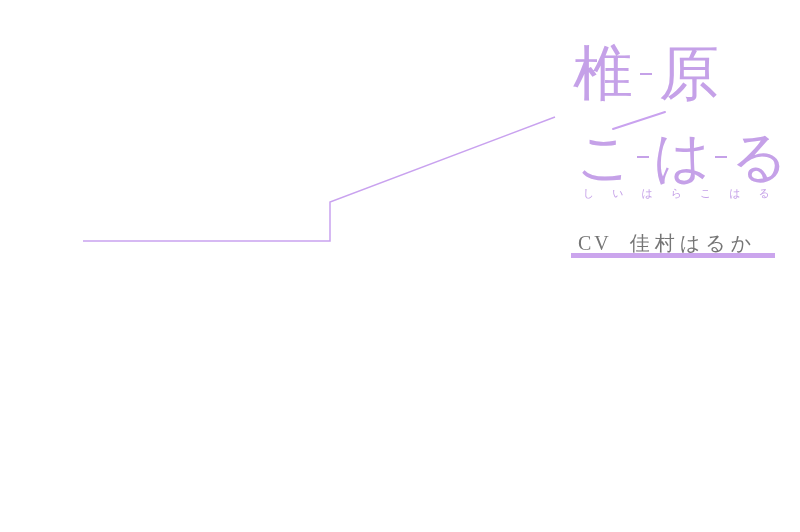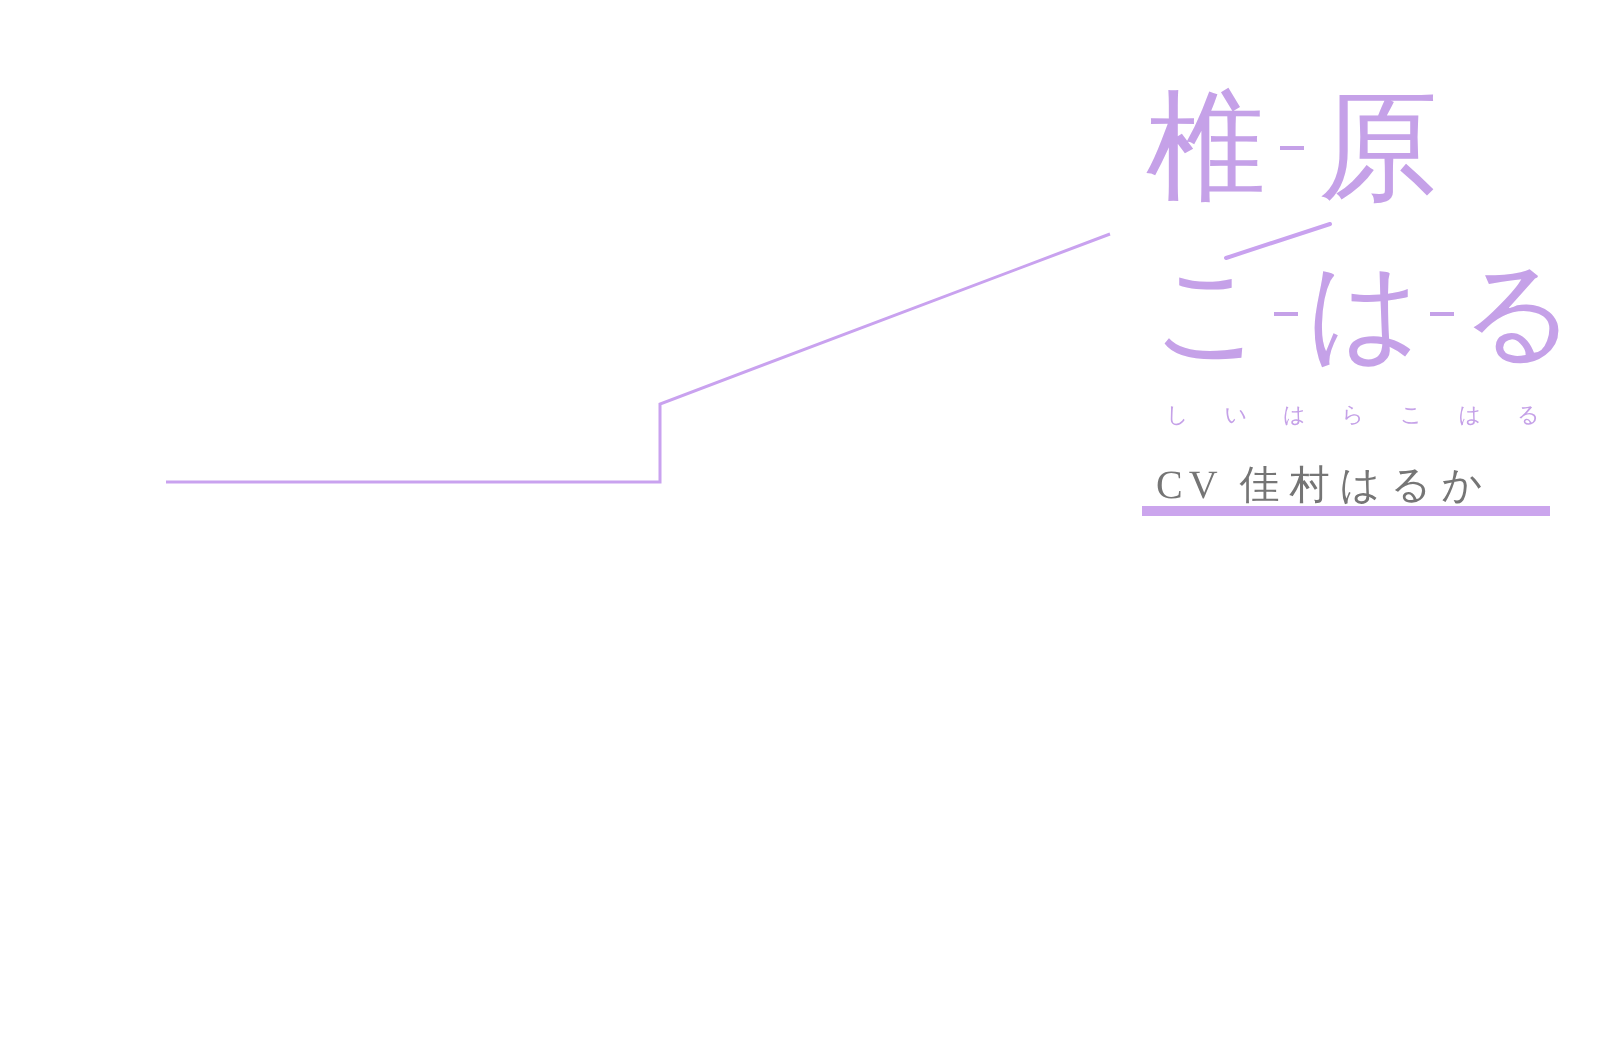--- a/index.html
+++ b/index.html
@@ -34,41 +34,41 @@
   }
   .name-line-1{left:573px;top:42px;font-size:60px;line-height:64px;gap:7px;}
   .name-line-2{left:576px;top:126px;font-size:56px;line-height:62px;gap:4px;}
   .name-sep{
     display:inline-block;
     width:12px;height:2px;
     background:var(--name-purple,#c5a1e8);
     flex:0 0 auto;
   }
   .furigana{
-    position:absolute;left:583px;top:201px;
+    position:absolute;left:583px;top:186px;
     font-size:11px;line-height:14px;
     letter-spacing:18px;
     color:var(--name-purple,#c5a1e8);
     white-space:nowrap;
   }
   .cv-underline{
     position:absolute;left:571px;top:253px;
     width:204px;height:5px;
     background:var(--underline-purple,#cba5ed);
     z-index:1;
   }
   .cv-line{
     position:absolute;left:578px;top:231px;
     font-size:20px;line-height:24px;
     color:var(--cv-gray,#757575);
     white-space:nowrap;
     z-index:2;
   }
   .cv-label{letter-spacing:3px;font-family:Liberation Serif, serif;}
-  .cv-name{margin-left:8px;letter-spacing:5px;}
+  .cv-name{margin-left:18px;letter-spacing:5px;}
 </style>
 </head>
 <body>
 
 <svg class="deco-svg" viewBox="0 0 800 532" aria-hidden="true">
   <polyline class="deco-step" points="83,241 330,241 330,202 555,117"></polyline>
   <polyline class="deco-slash" points="613,129 665,112"></polyline>
 </svg>
 
 <div class="name-line name-line-1">

